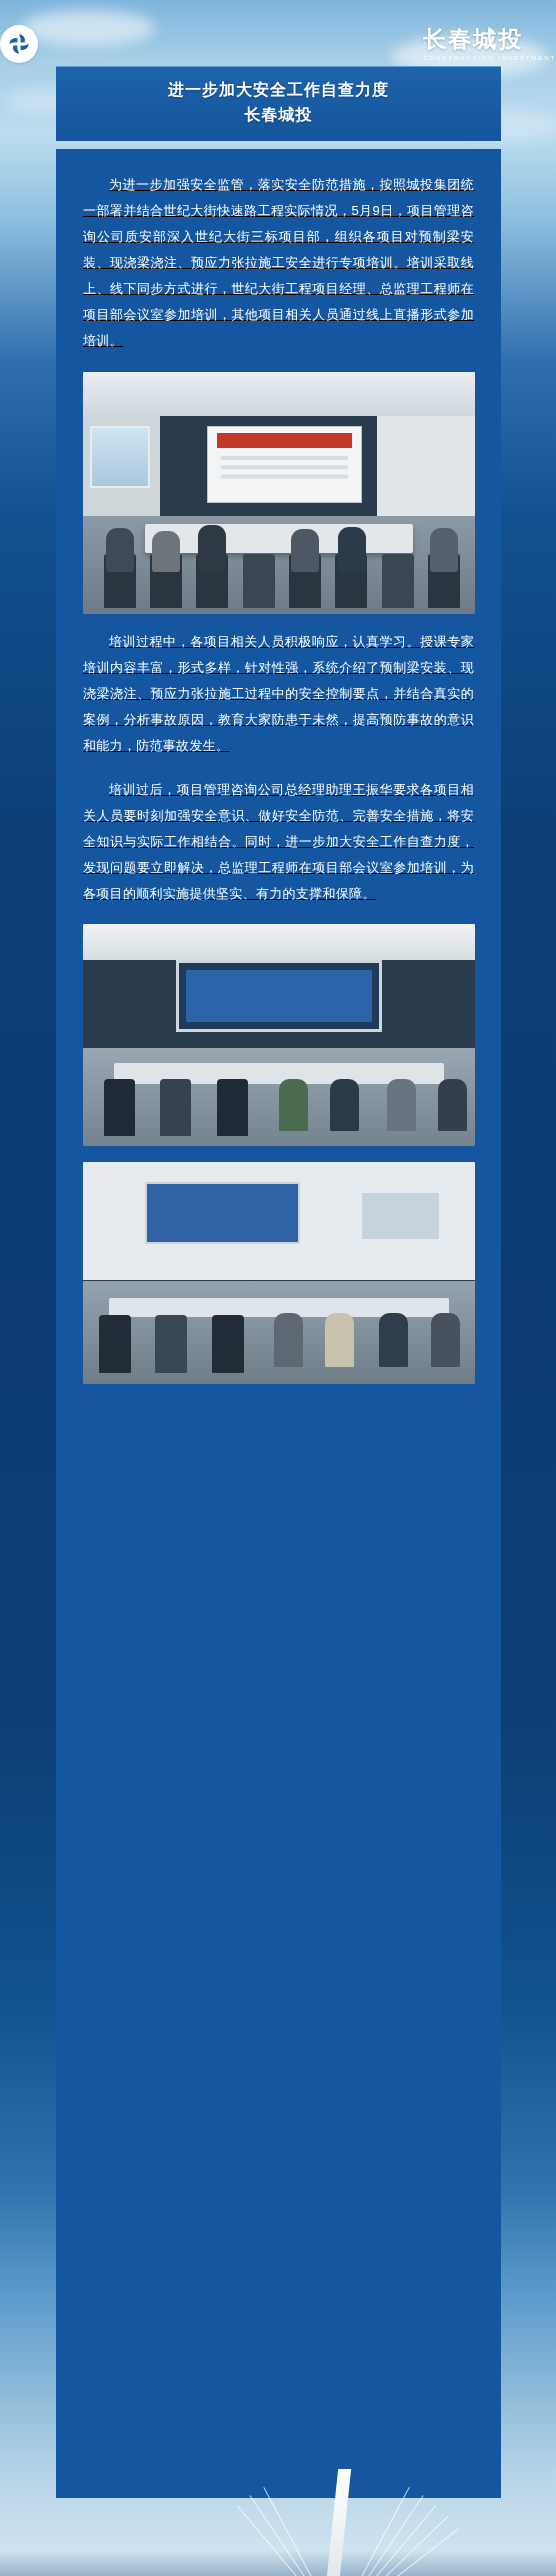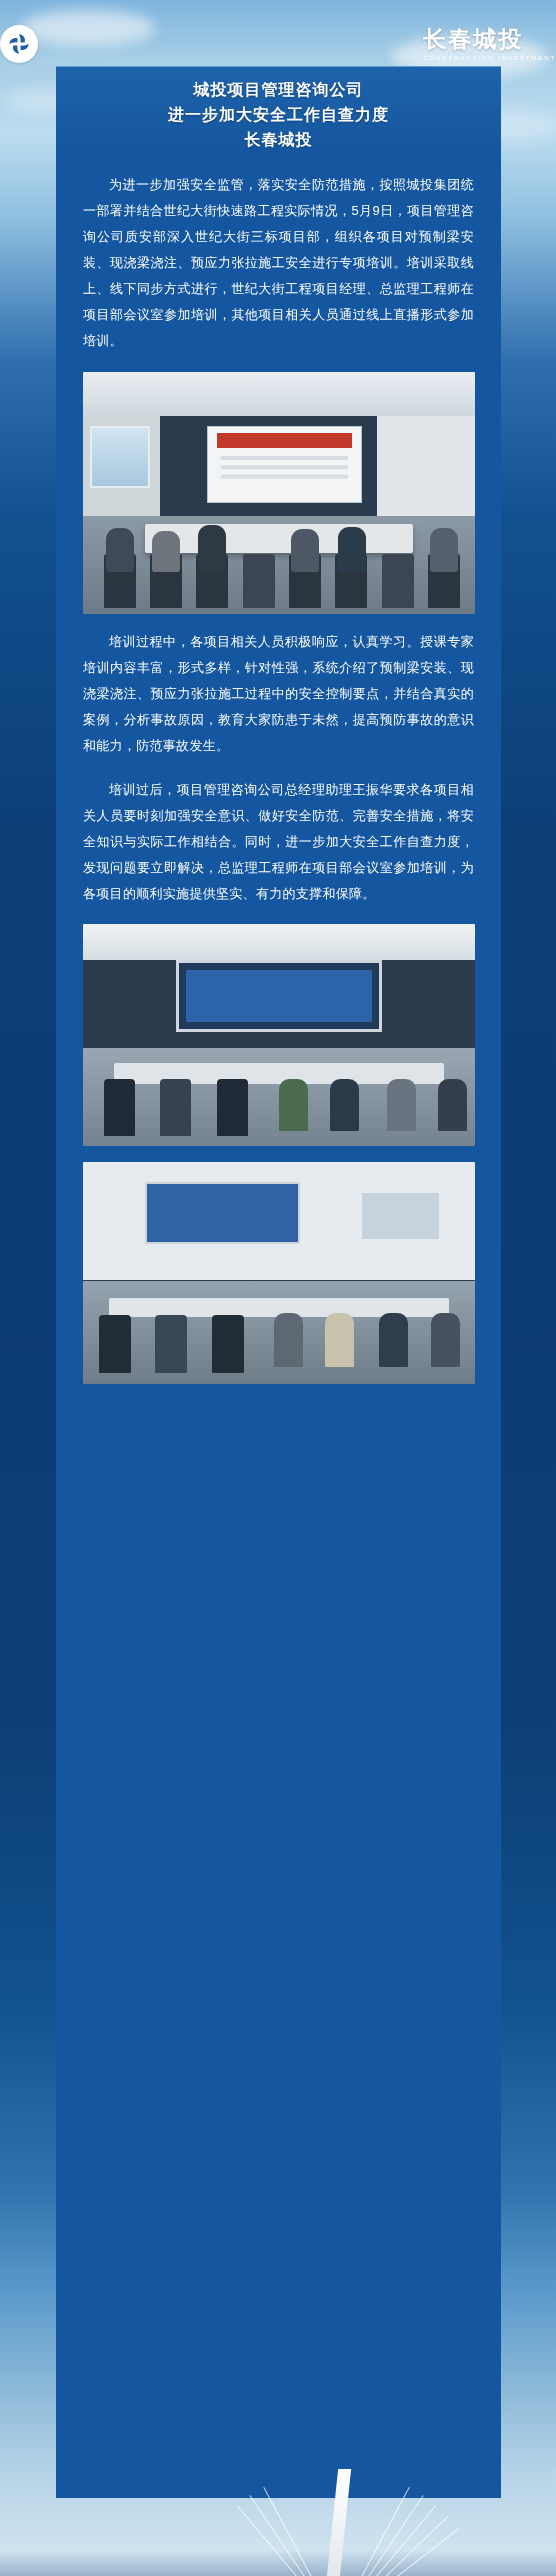--- a/index.html
+++ b/index.html
@@ -89,20 +89,21 @@
 
   
   .card {
     position: absolute;
     top: 149px; left: 56px;
     width: 445px;
     min-height: 2349px;
     background: #1457a0;
     background: linear-gradient(180deg,#1558a1 0%, #11graduate 0%, #11508f 35%, #0e4987 70%, #0d4580 100%);
     padding: 23px 27px 31px;
+    text-decoration: underline;
   }
   .para {
     color: #ffffff;
     font-size: 13px;
     line-height: 2.0;
     letter-spacing: 0.3px;
     text-indent: 2em;
     text-align: justify;
     margin-bottom: 17.5px;
   }
@@ -175,21 +176,20 @@
         <path d="M6 25 C8 16 14 12 22 14 L22 22 C16 21 11 23 6 25 Z" fill="#1a5fa8"></path>
       </svg>
     </div>
     <div class="logo-text">
       <div class="cn">长春城投</div>
       <div class="en">CONSTRUCTION INVESTMENT</div>
     </div>
   </div>
 
   <div class="title-banner">
-    <div class="line">城投项目管理咨询公司</div>
     <div class="line">进一步加大安全工作自查力度</div>
     <div class="line">长春城投</div>
   </div>
 
   <div class="card">
 
     <p class="para">为进一步加强安全监管，落实安全防范措施，按照城投集团统一部署并结合世纪大街快速路工程实际情况，5月9日，项目管理咨询公司质安部深入世纪大街三标项目部，组织各项目对预制梁安装、现浇梁浇注、预应力张拉施工安全进行专项培训。培训采取线上、线下同步方式进行，世纪大街工程项目经理、总监理工程师在项目部会议室参加培训，其他项目相关人员通过线上直播形式参加培训。</p>
 
     <div class="photo ph1">
       <div class="ceiling"></div>

